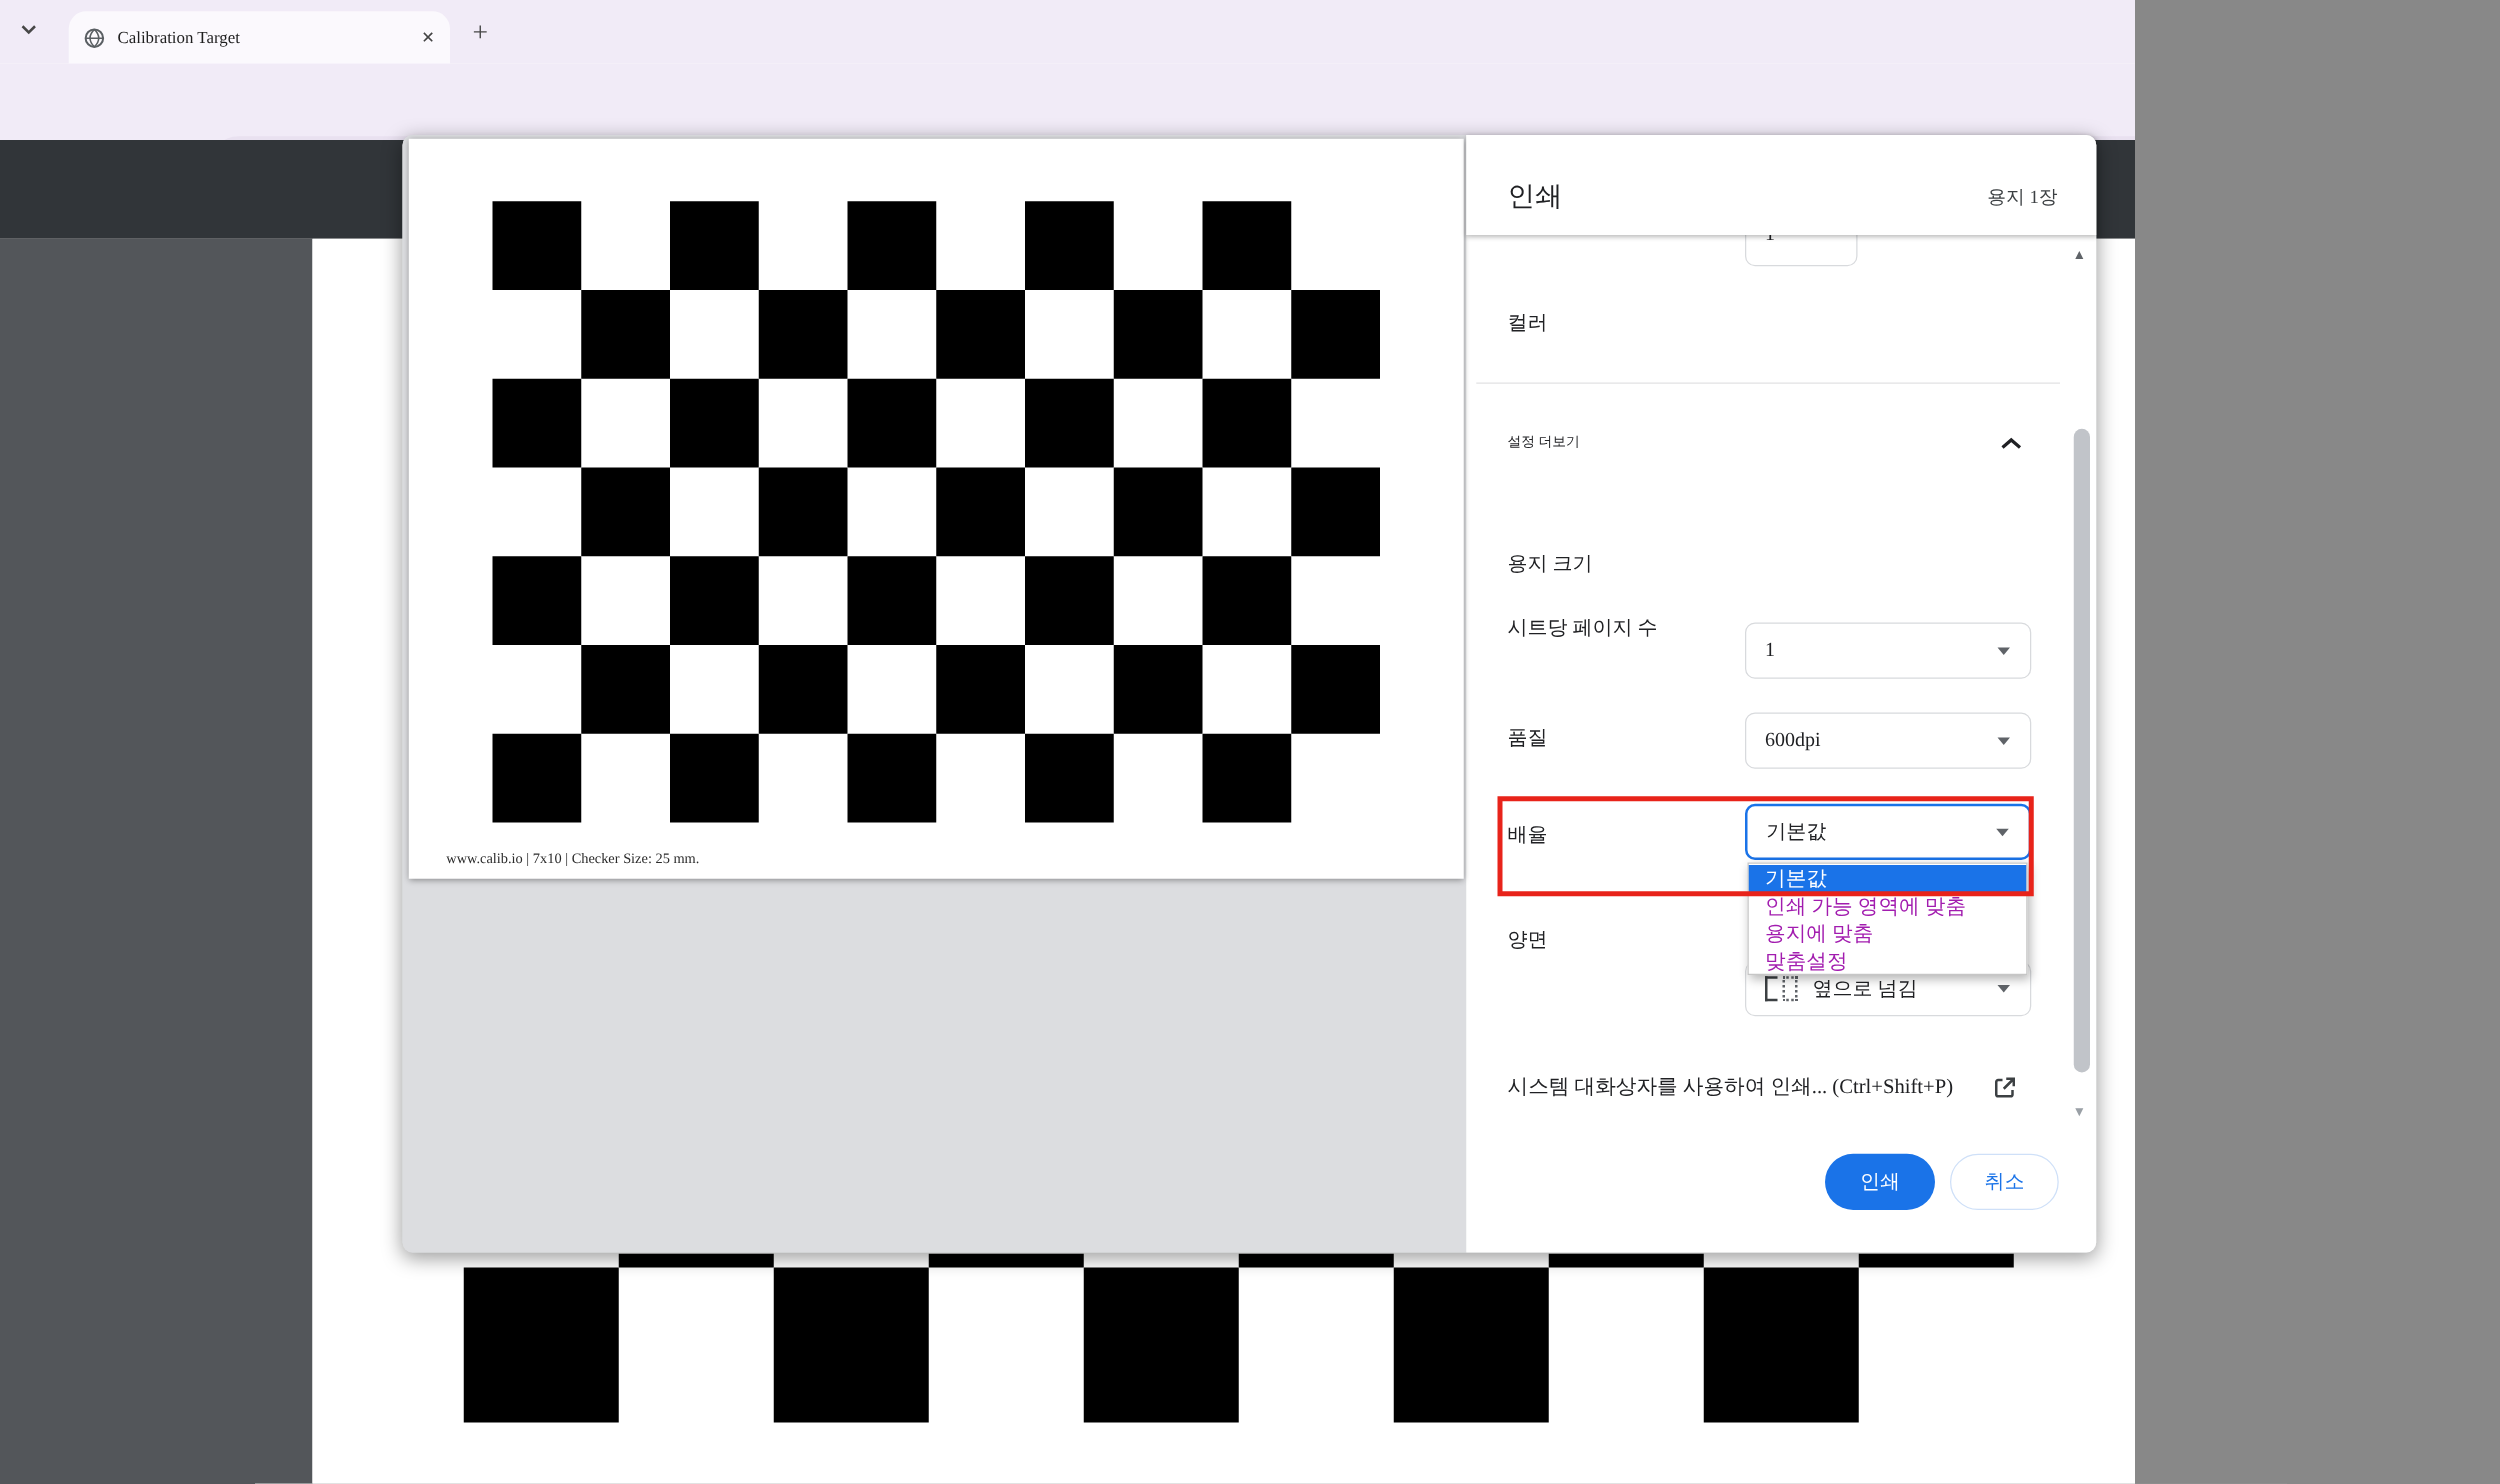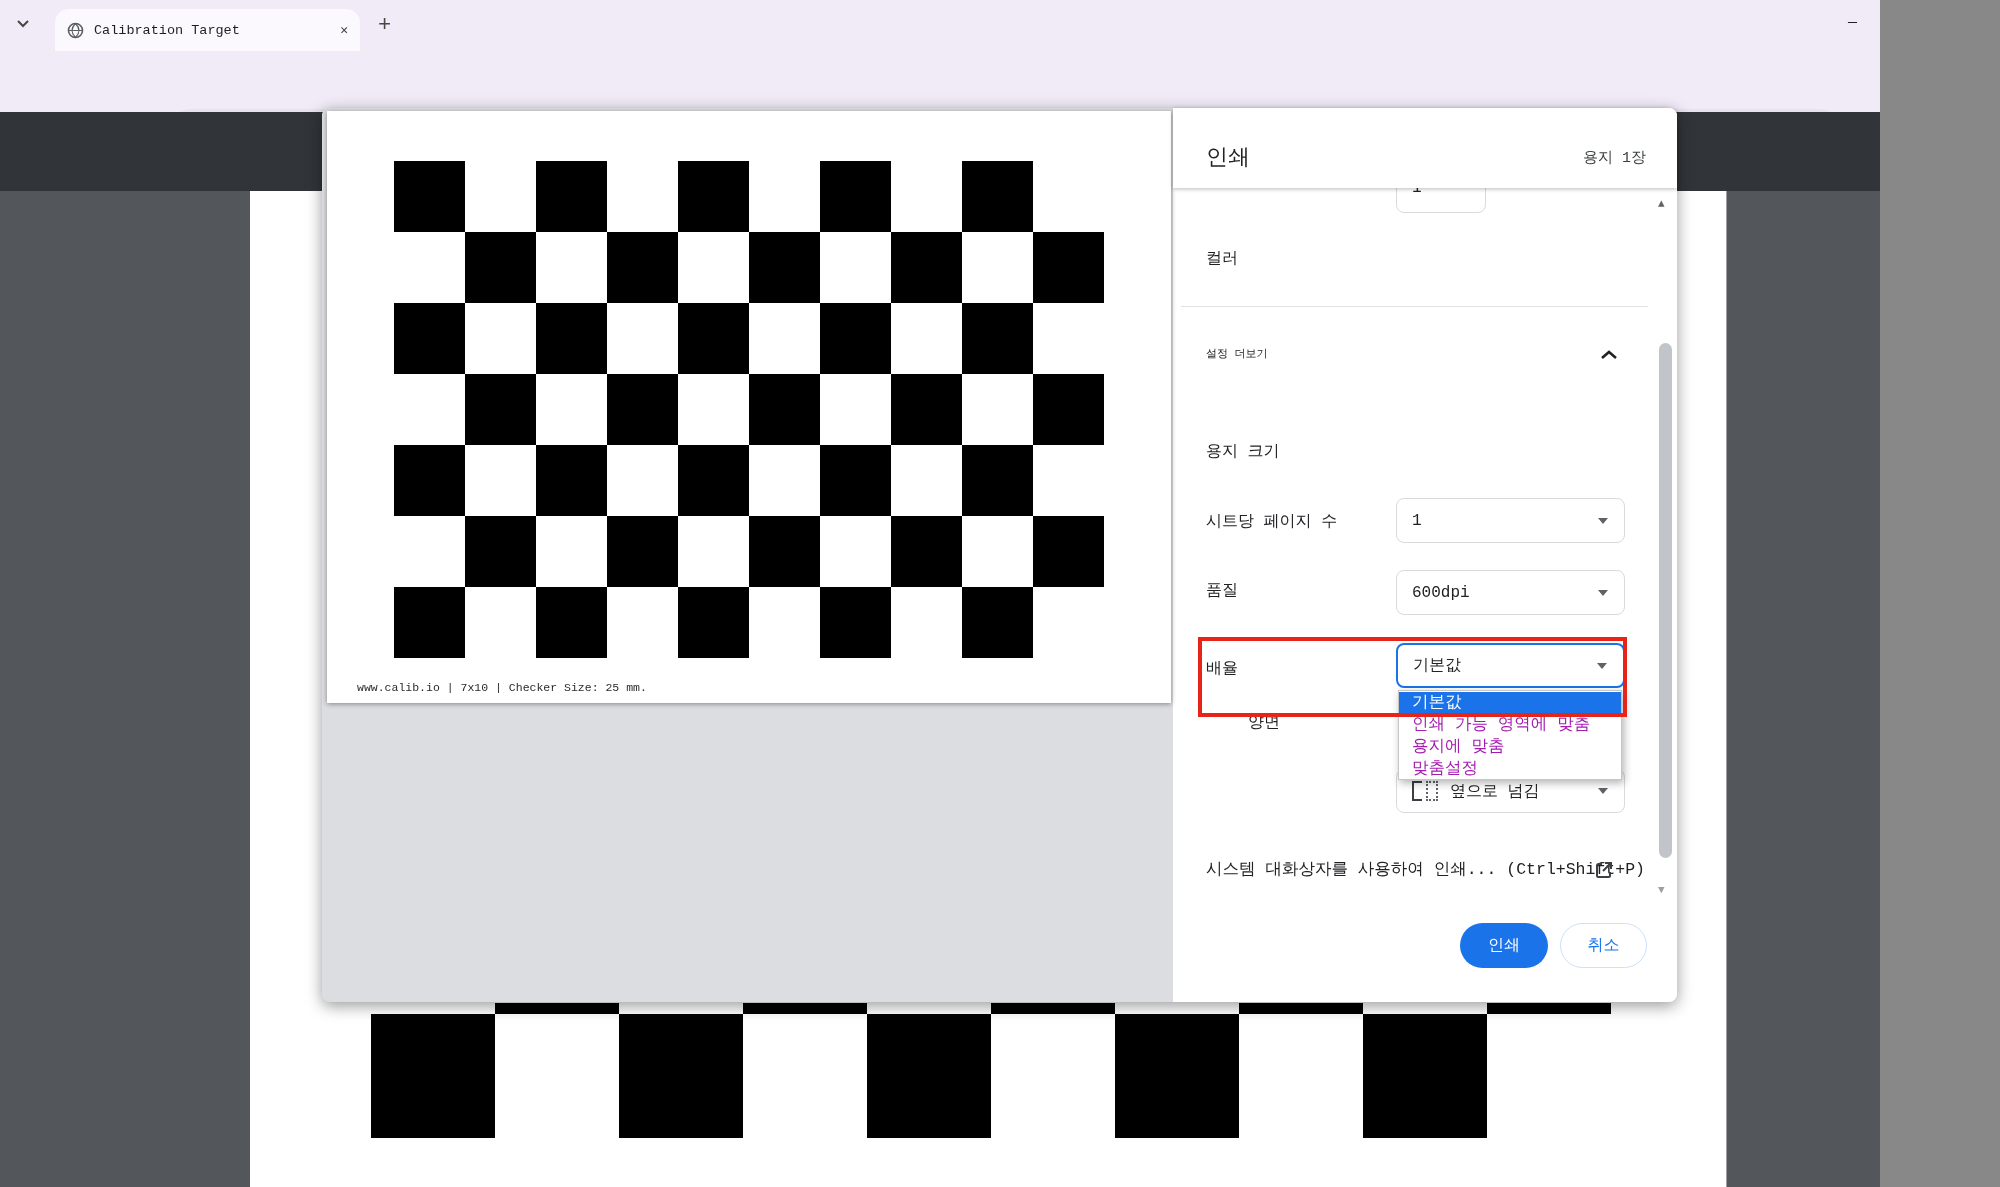--- a/index.html
+++ b/index.html
@@ -1,17 +1,17 @@
 <!DOCTYPE html>
 <html><head>
 <meta charset="utf-8">
 <style>
   html,body{margin:0;padding:0;background:#888;}
-  #app{position:relative;width:1880px;height:1187px;overflow:hidden;
-       font-family:Liberation Mono, monospace;background:#fff;}
+  #app{position:relative;width:1708px;height:1187px;overflow:hidden;
+       font-family:Liberation Serif, serif;background:#fff;}
   .abs{position:absolute;}
   
   #tabstrip{left:0;top:0;width:2000px;height:51px;background:#f1ebf7;}
   #tab{left:55px;top:9px;width:305px;height:42px;background:#fbf9fd;
        border-radius:14px 14px 0 0;display:flex;align-items:center;padding:0 12px;box-sizing:border-box;}
   #tab .title{font-size:13.5px;color:#1f1f1f;margin-left:10px;flex:1;white-space:nowrap;overflow:hidden;}
   .chromeglyph{color:#474747;font-size:18px;line-height:1;}
   #addressrow{left:0;top:51px;width:2000px;height:61px;background:#f1ebf7;}
   #omnibox{left:167px;top:58px;width:1676px;height:48px;border-radius:24px;background:#e9e1f0;
            display:flex;align-items:center;}
@@ -248,39 +248,39 @@
 
   <div class="rowlabel" style="top:346px;font-size:11px;">설정 더보기</div>
   <div class="abs" id="morechev">
     <svg width="18" height="12" viewBox="0 0 18 12">
         <path d="M2 9l7-6 7 6" fill="none" stroke="#202124" stroke-width="2.6"></path>
       </svg>
   </div>
 
   <div class="rowlabel" style="top:441px;">용지 크기</div>
 
-  <div class="rowlabel" style="top:511px;">시트당 페이지 수</div>
+  <div class="rowlabel" style="top:492px;">시트당 페이지 수</div>
   <div class="select" style="top:498px;height:45px;">
     <span>1</span>
       <span class="caret"></span>
   </div>
 
   <div class="rowlabel" style="top:580px;">품질</div>
   <div class="select" style="top:570px;height:45px;">
     <span>600dpi</span>
       <span class="caret"></span>
   </div>
 
   <div class="rowlabel" style="top:658px;">배율</div>
   <div class="select" id="scalesel" style="top:643px;height:45px;">
     <span>기본값</span>
       <span class="caret"></span>
   </div>
 
-  <div class="rowlabel" style="top:712px;margin-left:42px;">양면</div>
+  <div class="rowlabel" style="top:742px;">양면</div>
   <div class="select" id="flipsel" style="top:769px;height:44px;">
     <span class="flipicon">
         <span class="l"></span>
         <span class="r"></span>
       </span>
     <span>옆으로 넘김</span>
       <span class="caret"></span>
   </div>
 
   <div class="abs" id="droplist">

